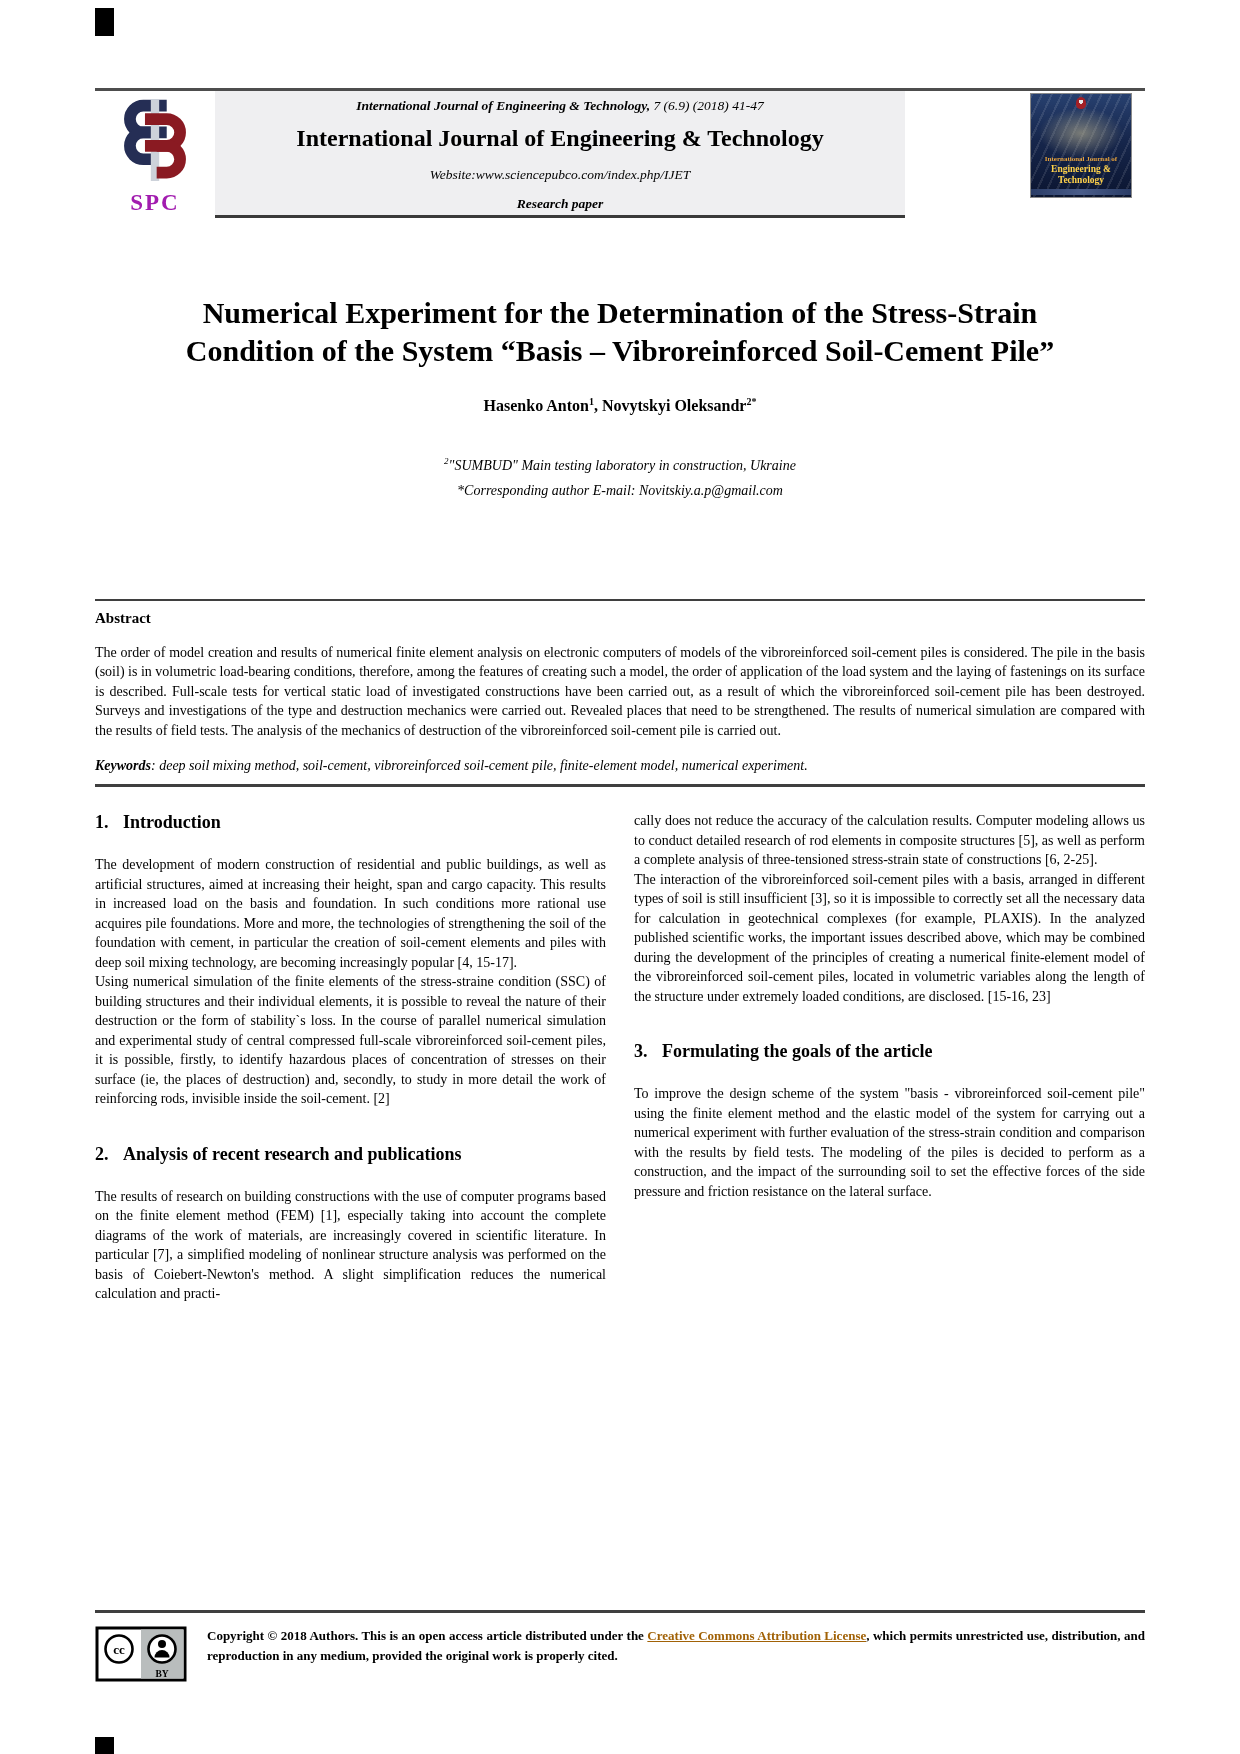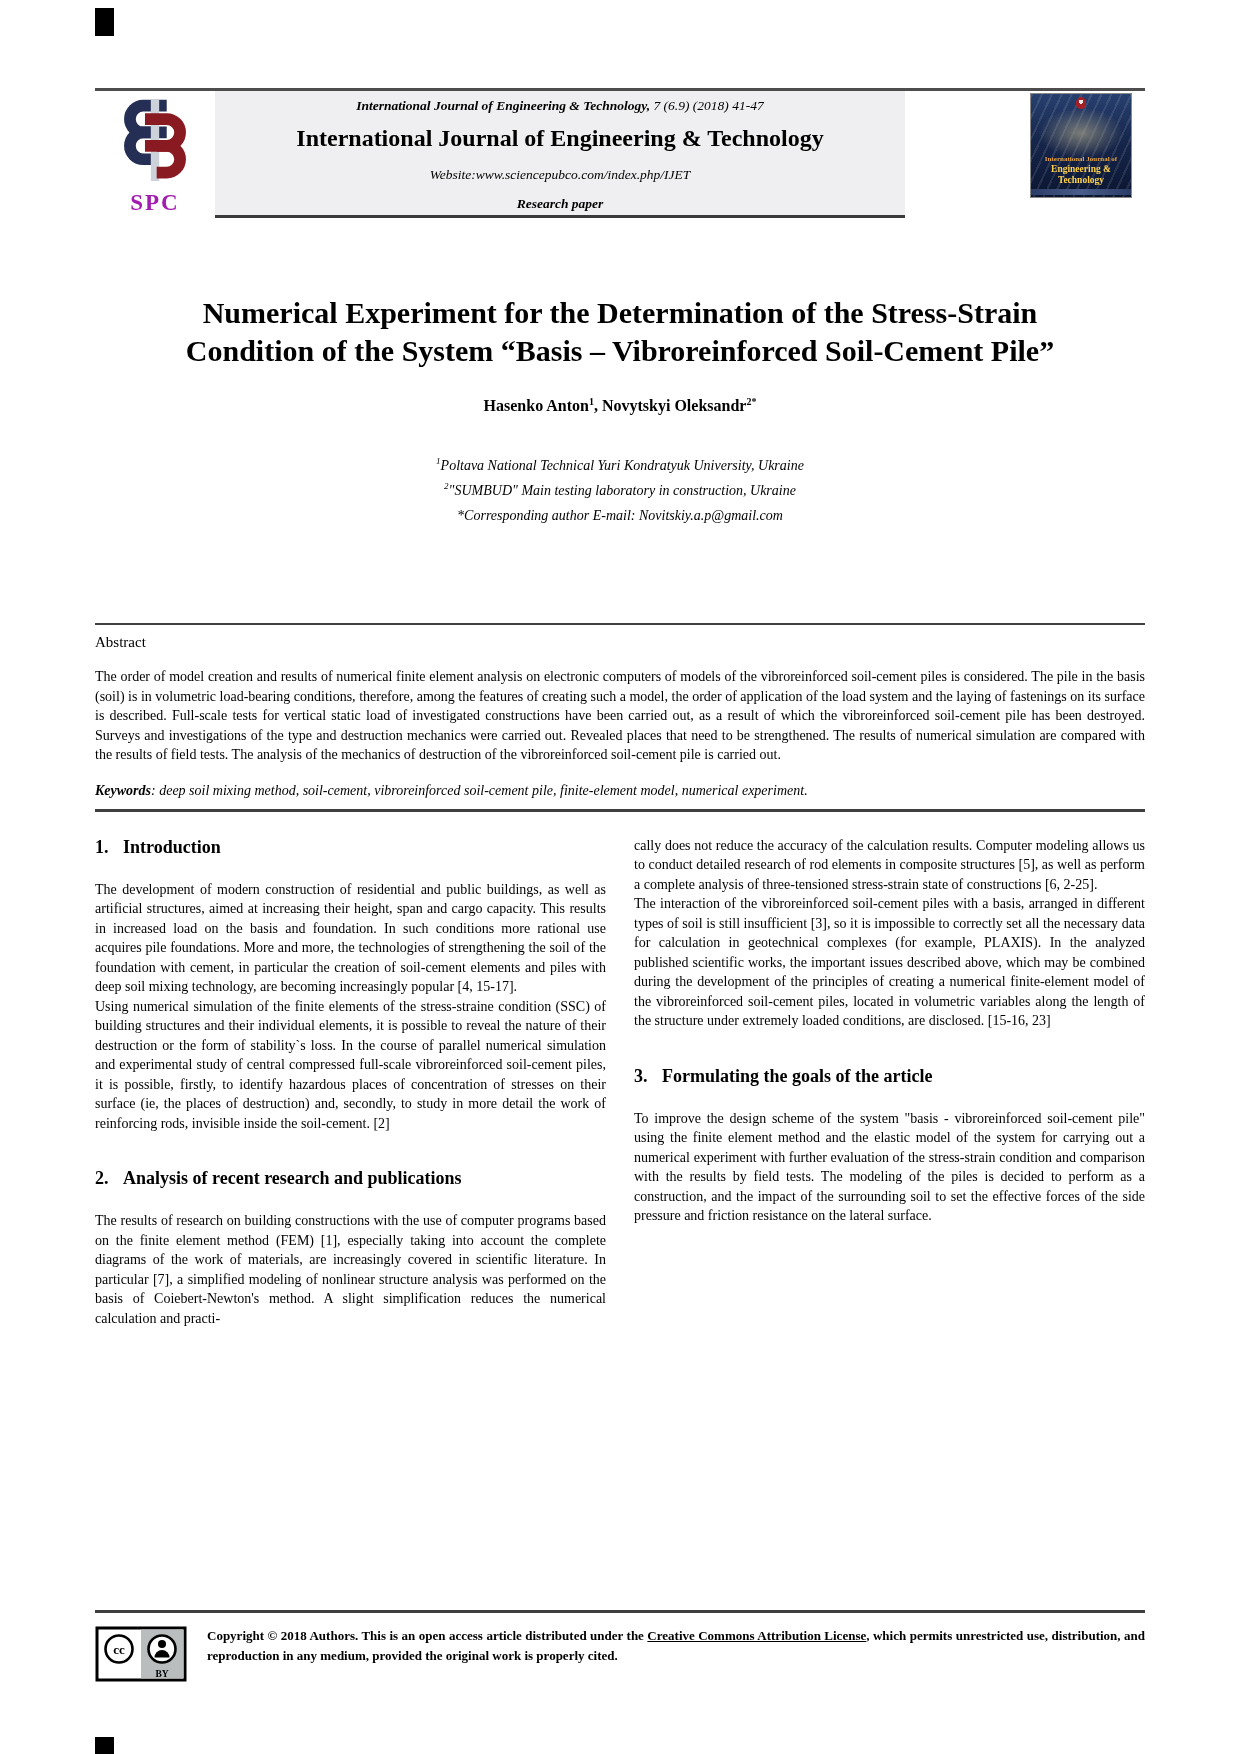--- a/index.html
+++ b/index.html
@@ -80,21 +80,21 @@
   }
   .authors { margin-top:26px; text-align:center; font-size:16px; font-weight:bold; }
   .authors sup { font-size:10px; }
   .affils { margin-top:36px; text-align:center; font-style:italic; font-size:14px; line-height:20px; }
   .affils sup { font-size:9px; }
 
   
   .rule2 { border:none; border-top:2px solid #3f3f3f; }
   .rule3 { border:none; border-top:3px solid #3f3f3f; }
   .abstract-rule { margin-top:98px; }
-  .abstract-head { font-size:15px; font-weight:normal; margin-top:9px; }
+  .abstract-head { font-size:15px; font-weight:bold; margin-top:9px; }
   .abstract-text {
     margin-top:16px; font-size:14px; line-height:19.5px;
     text-align:justify;
   }
   .keywords { margin-top:16px; font-size:14px; font-style:italic; line-height:19px; }
   .keywords .kw-label { font-weight:bold; }
   .keywords-rule { margin-top:9px; }
 
   
   .body-cols { display:flex; gap:28px; margin-top:24px; }
@@ -109,21 +109,21 @@
   .footer {
     position:absolute; left:95px; width:1050px; top:1610px;
     border-top:3px solid #3f3f3f;
     padding-top:13px;
     display:flex; gap:20px; align-items:flex-start;
   }
   .cc-badge { flex-shrink:0; }
   .footer-text {
     font-size:13px; font-weight:bold; line-height:19.5px; text-align:justify;
   }
-  .cc-link { color:#000000; text-decoration:underline; cursor:pointer; }
+  .cc-link { color:#a16207; text-decoration:underline; cursor:pointer; }
 </style>
 </head>
 <body>
 
 <div class="page">
 
   <div class="crop-mark tl"></div>
   <div class="crop-mark bl"></div>
 
   <div class="content">
@@ -167,21 +167,20 @@
 
     </div>
 
     <h1 class="title">Numerical Experiment for the Determination of the Stress-Strain Condition of the System “Basis – Vibroreinforced Soil-Cement Pile”</h1>
 
     <div class="authors">
       <span>Hasenko Anton</span><sup>1</sup><span>, </span><span>Novytskyi Oleksandr</span><sup>2*</sup>
     </div>
 
     <div class="affils">
-      <div><sup>1</sup><span>Poltava National Technical Yuri Kondratyuk University, Ukraine</span></div>
       <div><sup>2</sup><span>"SUMBUD" Main testing laboratory in construction, Ukraine</span></div>
       <div><sup></sup><span>*Corresponding author E-mail: Novitskiy.a.p@gmail.com</span></div>
     </div>
 
     <hr class="rule2 abstract-rule">
     <div class="abstract-head">Abstract</div>
     <p class="abstract-text">The order of model creation and results of numerical finite element analysis on electronic computers of models of the vibroreinforced soil-cement piles is considered. The pile in the basis (soil) is in volumetric load-bearing conditions, therefore, among the features of creating such a model, the order of application of the load system and the laying of fastenings on its surface is described. Full-scale tests for vertical static load of investigated constructions have been carried out, as a result of which the vibroreinforced soil-cement pile has been destroyed. Surveys and investigations of the type and destruction mechanics were carried out. Revealed places that need to be strengthened. The results of numerical simulation are compared with the results of field tests. The analysis of the mechanics of destruction of the vibroreinforced soil-cement pile is carried out.</p>
     <div class="keywords">
       <span class="kw-label">Keywords</span><span>: deep soil mixing method, soil-cement, vibroreinforced soil-cement pile, finite-element model, numerical experiment.</span>
     </div>

